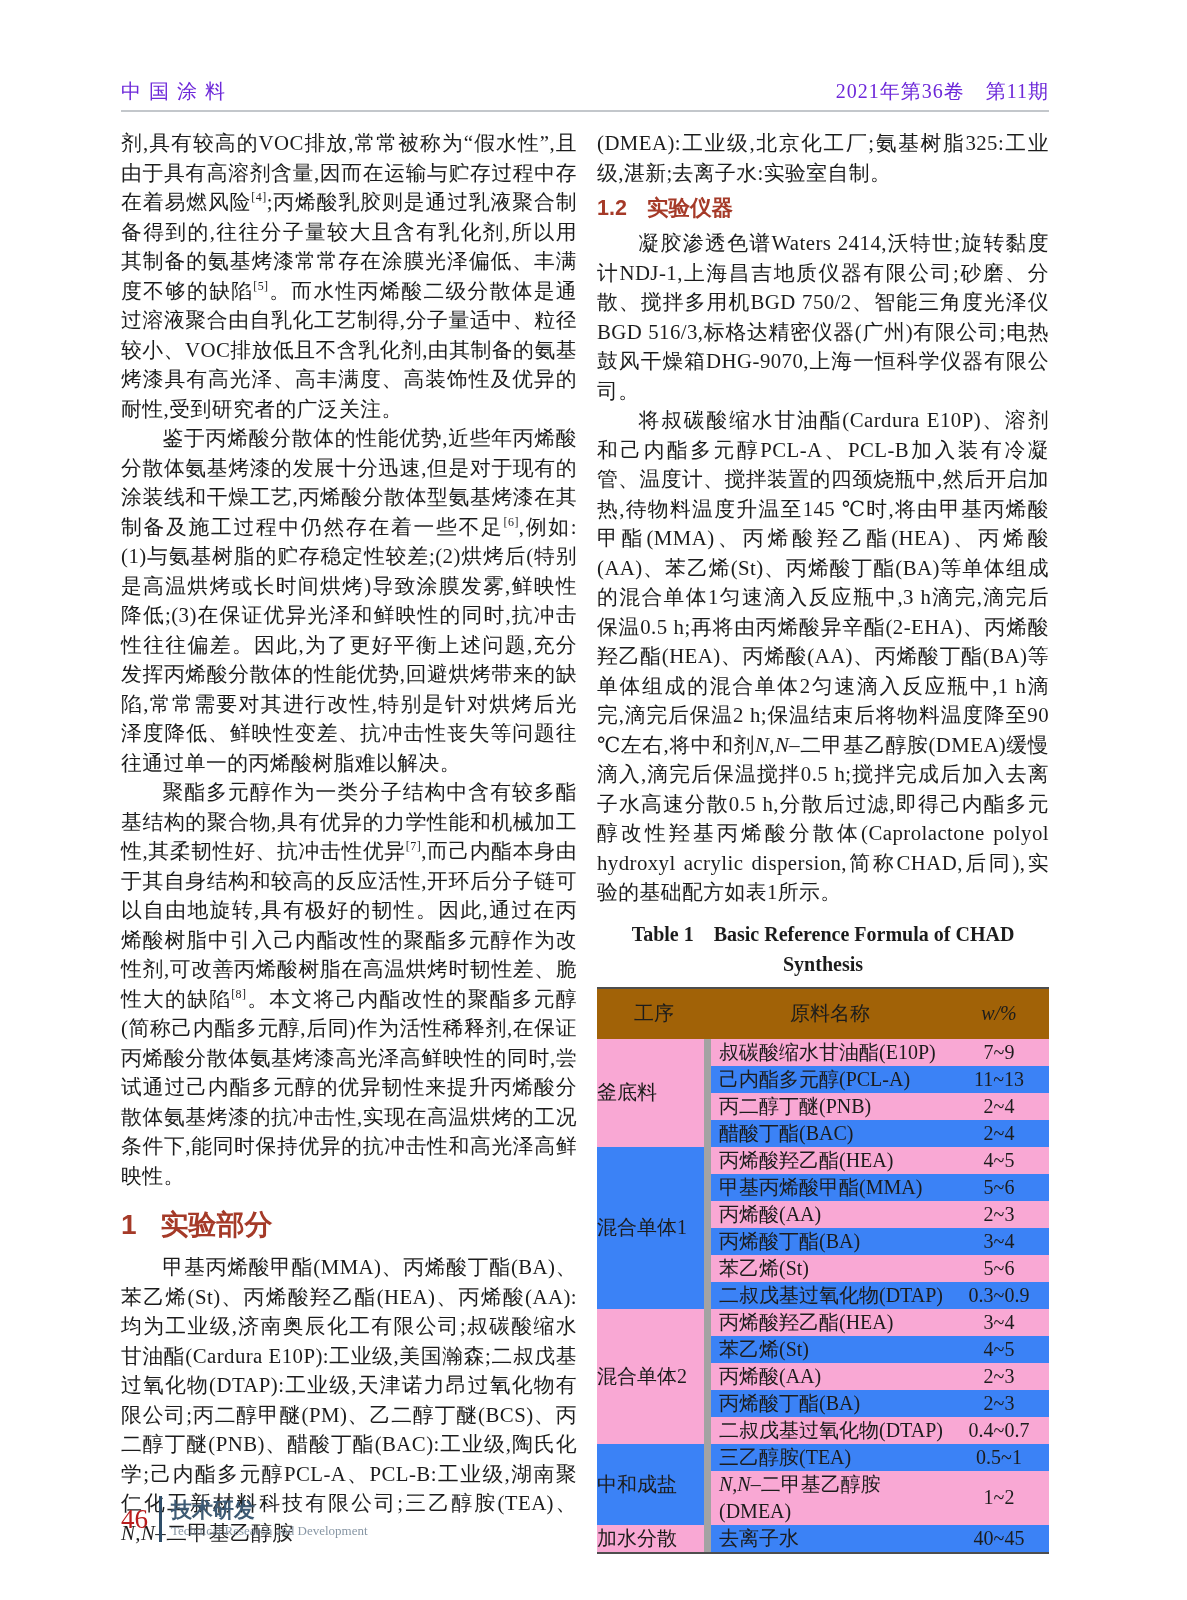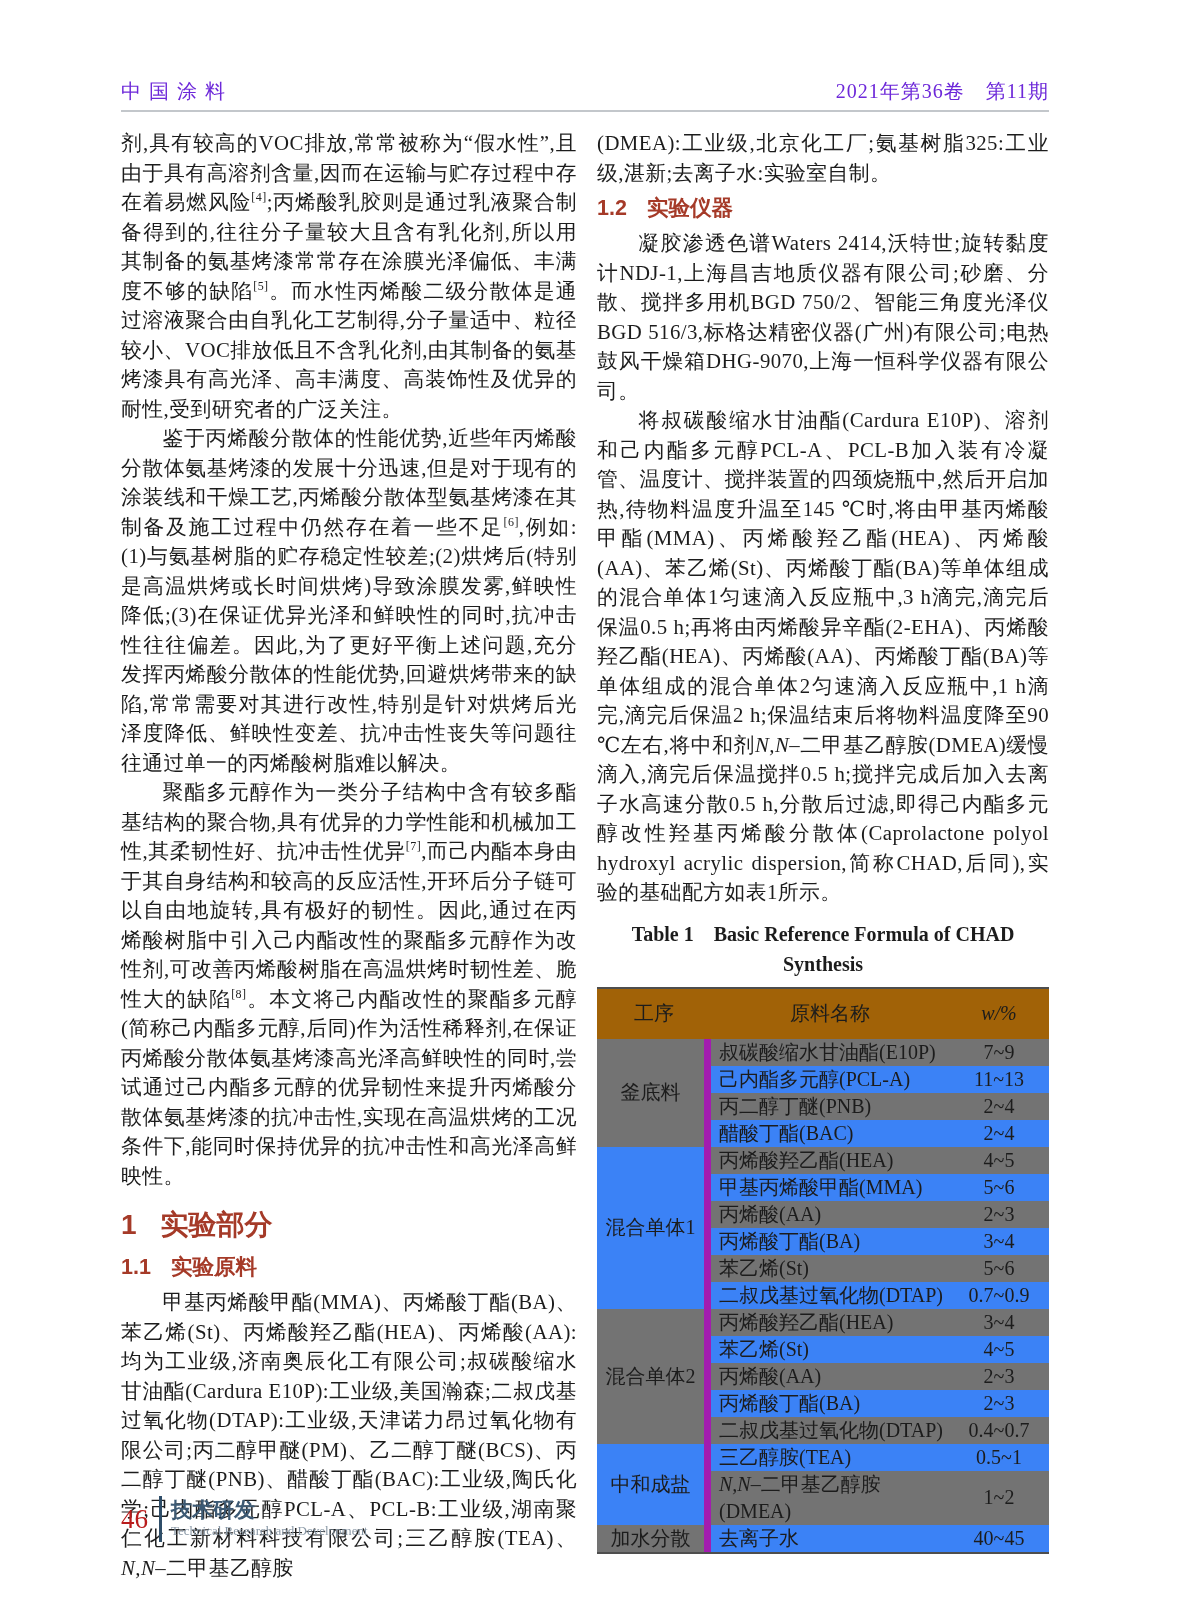--- a/index.html
+++ b/index.html
@@ -27,22 +27,22 @@
   .tbl-title-cn { text-align:center; font-family:"Liberation Sans","DejaVu Sans",sans-serif; font-weight:bold; font-size:20px; line-height:28px; }
   .tbl-title-en { text-align:center; font-family:"Liberation Serif","DejaVu Serif",serif; font-weight:bold; font-size:20px; line-height:30px; }
 
   table.formula { border-collapse:separate; border-spacing:0; width:100%; margin-top:8px;
                   border-top:2px solid #4e4e4e; border-bottom:2px solid #4e4e4e; font-size:20px; }
   table.formula th { background:#a16207; font-weight:normal; height:50px; font-size:20px;margin-top:48px; }
   table.formula th.c-w { font-style:italic; width:100px; }
   table.formula th.c-proc { width:114px; }
   table.formula td { height:27px; line-height:27px; }
   td.pink { background:#3b82f6; }
-  td.plain { background:#737373; }
-  td.gcell { text-align:center; border-right:7px solid #a21caf; }
+  td.plain { background:#f9a8d4; }
+  td.gcell { border-right:7px solid #a3a3a3; }
   td.ncell { padding-left:8px; text-align:left; }
   td.vcell { text-align:center; width:100px; }
 
   .page-footer { position:absolute; left:121px; top:1496px; display:flex; align-items:center; }
   .page-num { font-size:27px; color:#b91c1c; margin-right:11px; }
   .footer-divider { width:3px; height:46px; background:#2e4d68; margin-right:9px; }
   .footer-cn { font-family:"Liberation Sans","DejaVu Sans",sans-serif; font-weight:bold; font-size:21px; color:#3d5a74; line-height:24px; }
   .footer-en { font-family:"Liberation Serif","DejaVu Serif",serif; font-size:13px; color:#8796a4; line-height:18px; }
 </style>
 </head>
@@ -52,21 +52,20 @@
   <span class="journal-name">中国涂料</span>
   <span class="issue-info">2021年第36卷　第11期</span>
 </div>
 <div class="header-rule"></div>
 
 <div class="col-left">
     <p class="para">剂,具有较高的VOC排放,常常被称为“假水性”,且由于具有高溶剂含量,因而在运输与贮存过程中存在着易燃风险<sup>[4]</sup>;丙烯酸乳胶则是通过乳液聚合制备得到的,往往分子量较大且含有乳化剂,所以用其制备的氨基烤漆常常存在涂膜光泽偏低、丰满度不够的缺陷<sup>[5]</sup>。而水性丙烯酸二级分散体是通过溶液聚合由自乳化工艺制得,分子量适中、粒径较小、VOC排放低且不含乳化剂,由其制备的氨基烤漆具有高光泽、高丰满度、高装饰性及优异的耐性,受到研究者的广泛关注。</p>
     <p class="para indent">鉴于丙烯酸分散体的性能优势,近些年丙烯酸分散体氨基烤漆的发展十分迅速,但是对于现有的涂装线和干燥工艺,丙烯酸分散体型氨基烤漆在其制备及施工过程中仍然存在着一些不足<sup>[6]</sup>,例如:(1)与氨基树脂的贮存稳定性较差;(2)烘烤后(特别是高温烘烤或长时间烘烤)导致涂膜发雾,鲜映性降低;(3)在保证优异光泽和鲜映性的同时,抗冲击性往往偏差。因此,为了更好平衡上述问题,充分发挥丙烯酸分散体的性能优势,回避烘烤带来的缺陷,常常需要对其进行改性,特别是针对烘烤后光泽度降低、鲜映性变差、抗冲击性丧失等问题往往通过单一的丙烯酸树脂难以解决。</p>
     <p class="para indent">聚酯多元醇作为一类分子结构中含有较多酯基结构的聚合物,具有优异的力学性能和机械加工性,其柔韧性好、抗冲击性优异<sup>[7]</sup>,而己内酯本身由于其自身结构和较高的反应活性,开环后分子链可以自由地旋转,具有极好的韧性。因此,通过在丙烯酸树脂中引入己内酯改性的聚酯多元醇作为改性剂,可改善丙烯酸树脂在高温烘烤时韧性差、脆性大的缺陷<sup>[8]</sup>。本文将己内酯改性的聚酯多元醇(简称己内酯多元醇,后同)作为活性稀释剂,在保证丙烯酸分散体氨基烤漆高光泽高鲜映性的同时,尝试通过己内酯多元醇的优异韧性来提升丙烯酸分散体氨基烤漆的抗冲击性,实现在高温烘烤的工况条件下,能同时保持优异的抗冲击性和高光泽高鲜映性。</p>
     <div class="h1"><span class="hnum">1</span><span>实验部分</span></div>
-    <div class="h2"><span class="hnum">1.1</span><span>实验原料</span></div>
     <p class="para indent">甲基丙烯酸甲酯(MMA)、丙烯酸丁酯(BA)、苯乙烯(St)、丙烯酸羟乙酯(HEA)、丙烯酸(AA):均为工业级,济南奥辰化工有限公司;叔碳酸缩水甘油酯(Cardura E10P):工业级,美国瀚森;二叔戊基过氧化物(DTAP):工业级,天津诺力昂过氧化物有限公司;丙二醇甲醚(PM)、乙二醇丁醚(BCS)、丙二醇丁醚(PNB)、醋酸丁酯(BAC):工业级,陶氏化学;己内酯多元醇PCL-A、PCL-B:工业级,湖南聚仁化工新材料科技有限公司;三乙醇胺(TEA)、<i>N,N</i>–二甲基乙醇胺</p>
   </div>
 
 <div class="col-right">
   <div>
       <p class="para">(DMEA):工业级,北京化工厂;氨基树脂325:工业级,湛新;去离子水:实验室自制。</p>
       <div class="h2"><span class="hnum">1.2</span><span>实验仪器</span></div>
       <p class="para indent">凝胶渗透色谱Waters 2414,沃特世;旋转黏度计NDJ-1,上海昌吉地质仪器有限公司;砂磨、分散、搅拌多用机BGD 750/2、智能三角度光泽仪BGD 516/3,标格达精密仪器(广州)有限公司;电热鼓风干燥箱DHG-9070,上海一恒科学仪器有限公司。</p>
       <p class="para indent">将叔碳酸缩水甘油酯(Cardura E10P)、溶剂和己内酯多元醇PCL-A、PCL-B加入装有冷凝管、温度计、搅拌装置的四颈烧瓶中,然后开启加热,待物料温度升温至145 ℃时,将由甲基丙烯酸甲酯(MMA)、丙烯酸羟乙酯(HEA)、丙烯酸(AA)、苯乙烯(St)、丙烯酸丁酯(BA)等单体组成的混合单体1匀速滴入反应瓶中,3 h滴完,滴完后保温0.5 h;再将由丙烯酸异辛酯(2-EHA)、丙烯酸羟乙酯(HEA)、丙烯酸(AA)、丙烯酸丁酯(BA)等单体组成的混合单体2匀速滴入反应瓶中,1 h滴完,滴完后保温2 h;保温结束后将物料温度降至90 ℃左右,将中和剂<i>N,N</i>–二甲基乙醇胺(DMEA)缓慢滴入,滴完后保温搅拌0.5 h;搅拌完成后加入去离子水高速分散0.5 h,分散后过滤,即得己内酯多元醇改性羟基丙烯酸分散体(Caprolactone polyol hydroxyl acrylic dispersion,简称CHAD,后同),实验的基础配方如表1所示。</p>
     </div>
@@ -115,21 +114,21 @@
           <tr>
             <td class="ncell pink">丙烯酸丁酯(BA)</td>
             <td class="vcell pink">3~4</td>
           </tr>
           <tr>
             <td class="ncell plain">苯乙烯(St)</td>
             <td class="vcell plain">5~6</td>
           </tr>
           <tr>
             <td class="ncell pink">二叔戊基过氧化物(DTAP)</td>
-            <td class="vcell pink">0.7~0.9</td>
+            <td class="vcell pink">0.3~0.9</td>
           </tr>
           <tr>
             <td rowspan="5" class="gcell plain">混合单体2</td>
             <td class="ncell plain">丙烯酸羟乙酯(HEA)</td>
             <td class="vcell plain">3~4</td>
           </tr>
           <tr>
             <td class="ncell pink">苯乙烯(St)</td>
             <td class="vcell pink">4~5</td>
           </tr>

